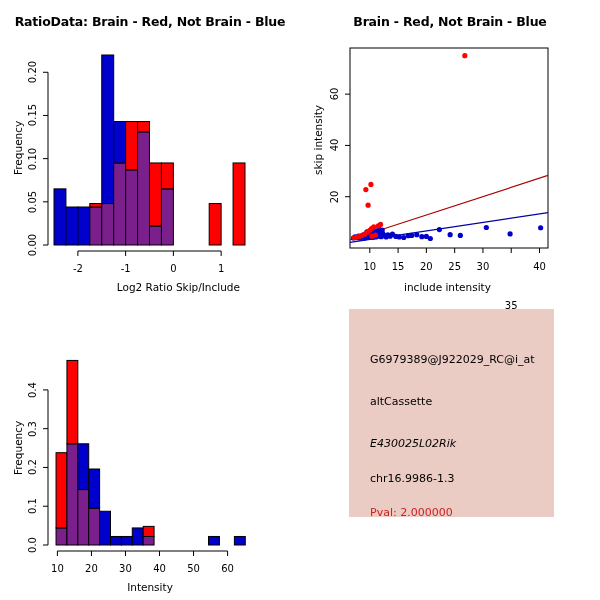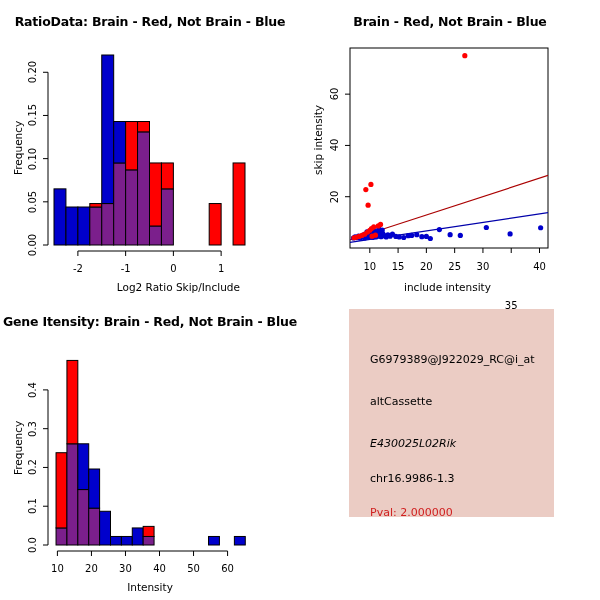--- a/index.html
+++ b/index.html
@@ -168,21 +168,20 @@
     <div class="tick-lbl" style="left: 154.657px; top: 266px; transform: translate(-50%, -50%);">25</div>
     <div class="tick-lbl" style="left: 182.943px; top: 266px; transform: translate(-50%, -50%);">30</div>
     <div class="tick-lbl" style="left: 211.229px; top: 266px; transform: translate(-50%, -50%); margin-top: 39px;">35</div>
     <div class="tick-lbl" style="left: 239.514px; top: 266px; transform: translate(-50%, -50%);">40</div>
     <div class="tick-lbl vert" style="left: 34px; top: 196.718px; transform: translate(-50%, -50%) rotate(-90deg);">20</div>
     <div class="tick-lbl vert" style="left: 34px; top: 145.436px; transform: translate(-50%, -50%) rotate(-90deg);">40</div>
     <div class="tick-lbl vert" style="left: 34px; top: 94.1538px; transform: translate(-50%, -50%) rotate(-90deg);">60</div>
   </div>
 
 <div class="panel" id="panel-gene">
-  <div class="ptitle" style="left:0;top:14px;">Gene Itensity: Brain - Red, Not Brain - Blue</div>
   <div class="ylabel" style="left:12px;top:175px;">Frequency</div>
   <div class="axlabel" style="left:40px;top:281px;width:220px;">Intensity</div>
   <svg id="svg-gene" width="300" height="300">
       <line x1="48" y1="245" x2="48" y2="89.89795918367346" stroke="#000" stroke-width="1"></line>
       <line x1="48" y1="245" x2="43" y2="245" stroke="#000" stroke-width="1"></line>
       <line x1="48" y1="206.22448979591837" x2="43" y2="206.22448979591837" stroke="#000" stroke-width="1"></line>
       <line x1="48" y1="167.44897959183675" x2="43" y2="167.44897959183675" stroke="#000" stroke-width="1"></line>
       <line x1="48" y1="128.67346938775512" x2="43" y2="128.67346938775512" stroke="#000" stroke-width="1"></line>
       <line x1="48" y1="89.89795918367346" x2="43" y2="89.89795918367346" stroke="#000" stroke-width="1"></line>
       <line x1="57.40350877192982" y1="251" x2="227.57894736842104" y2="251" stroke="#000" stroke-width="1"></line>

